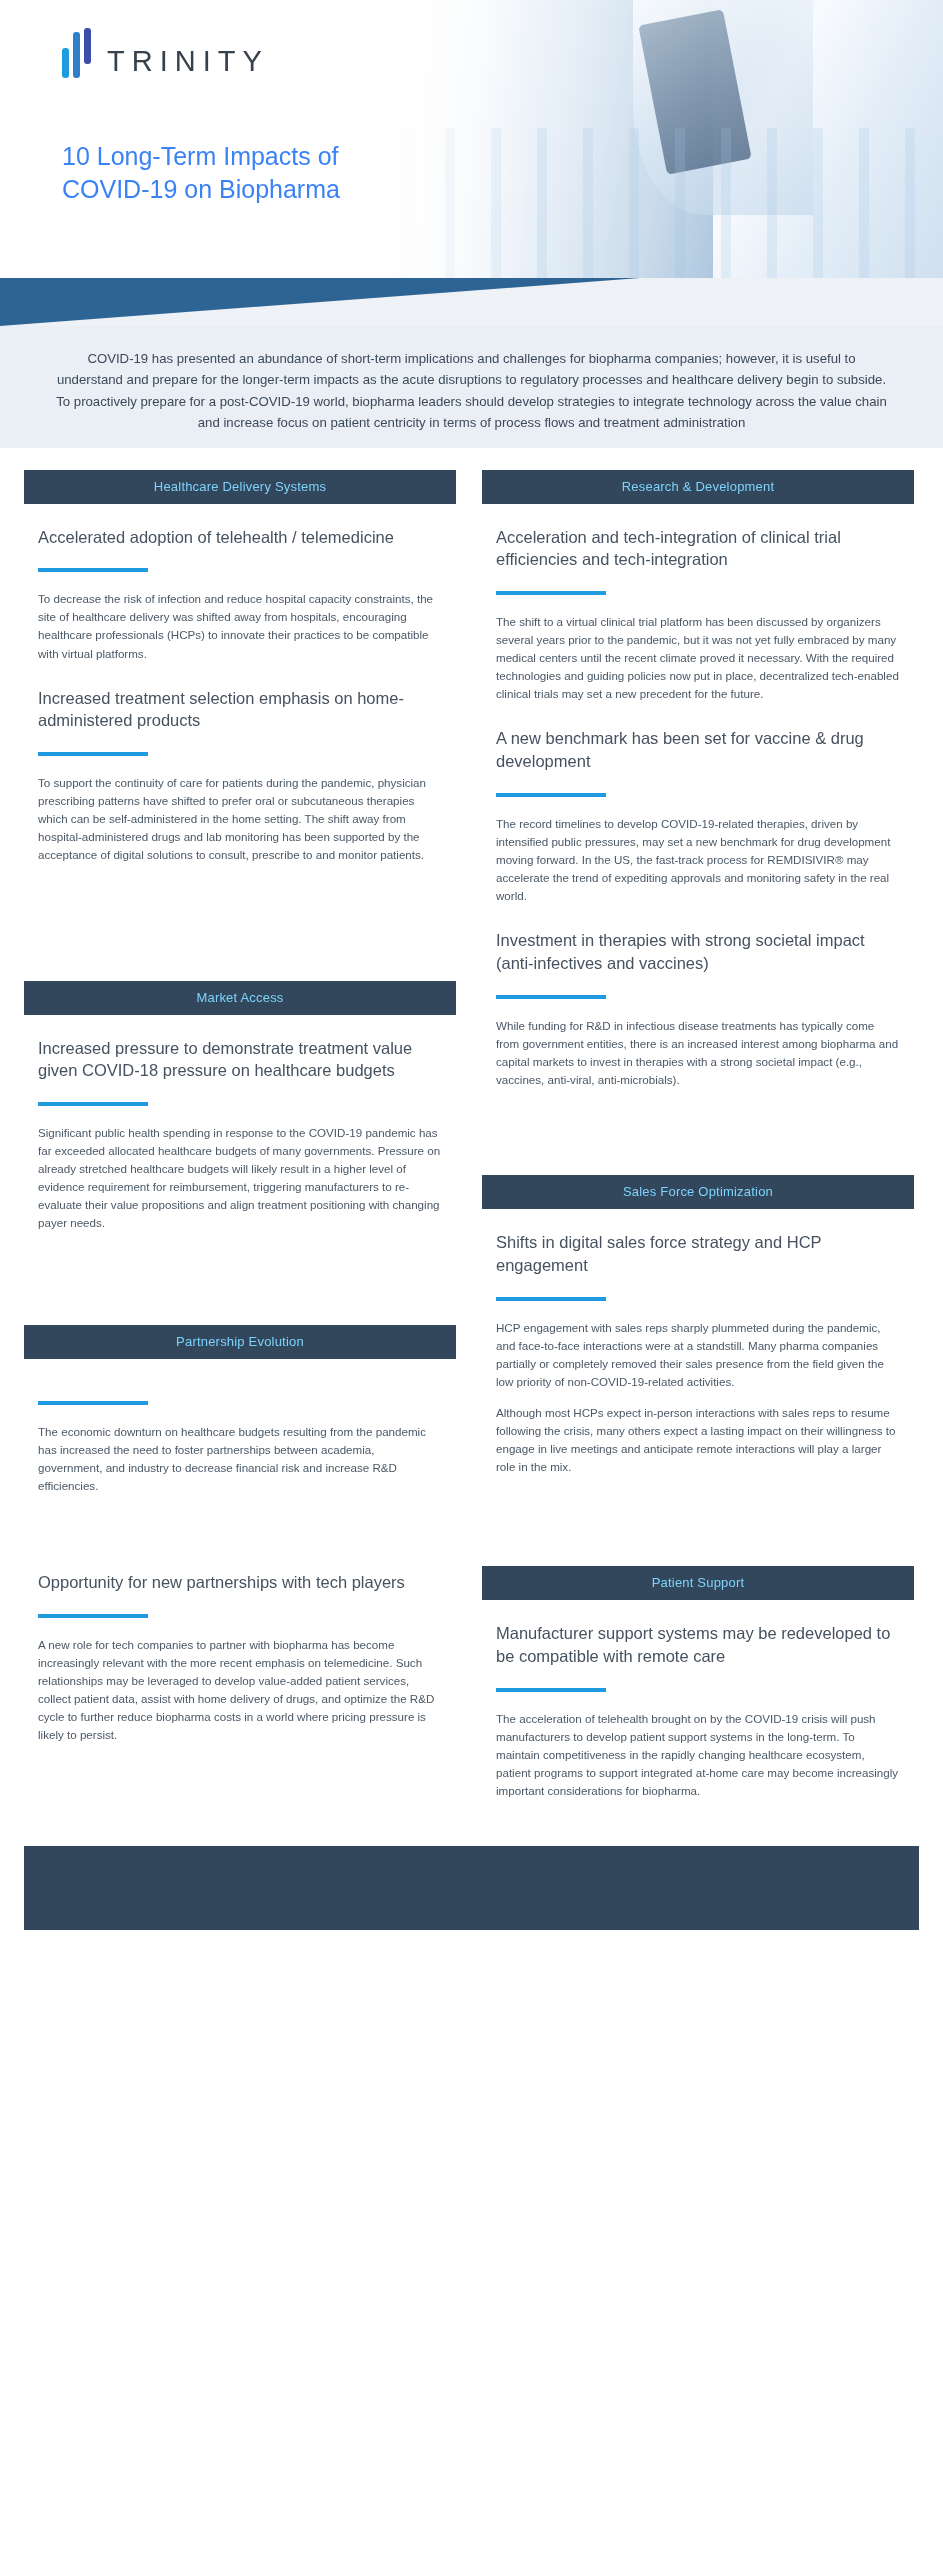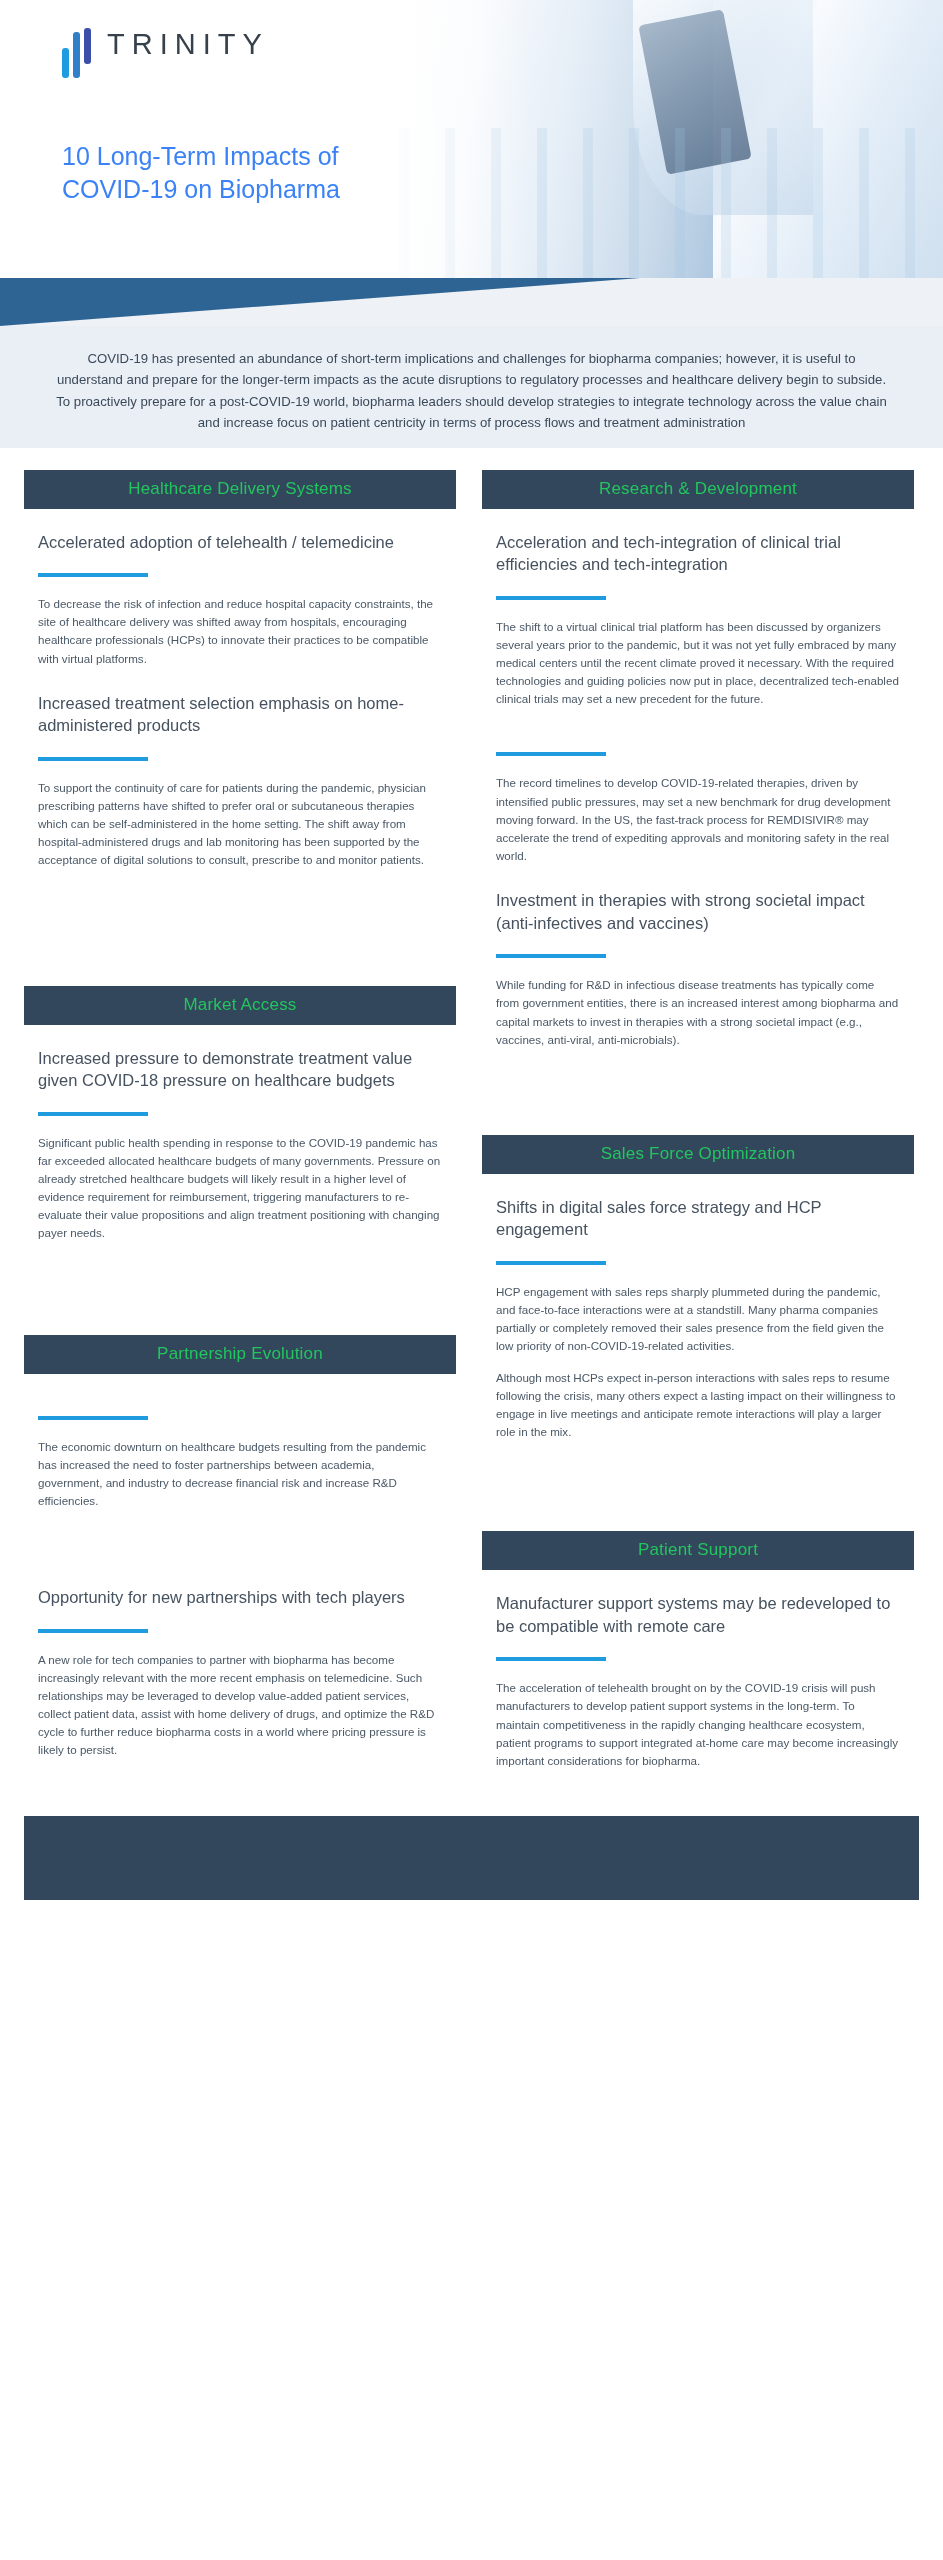--- a/index.html
+++ b/index.html
@@ -51,21 +51,21 @@
       rgba(255,255,255,0) 0 16px,
       rgba(160,195,225,0.22) 16px 26px,
       rgba(255,255,255,0) 26px 46px);
   }
   .hero-fade {
     position: absolute; top: 0; left: 300px; width: 230px; height: 278px;
     background: linear-gradient(90deg, #ffffff 0%, rgba(255,255,255,0.92) 40%, rgba(255,255,255,0) 100%);
   }
   .logo-wrap {
     position: absolute; left: 62px; top: 28px;
-    display: flex; align-items: flex-start; gap: 16px;
+    display: flex; align-items: flex-end; gap: 16px;
   }
   .logo-mark { display: flex; align-items: flex-end; gap: 4px; height: 50px; }
   .logo-mark i { display: block; width: 7px; border-radius: 3px; }
   .logo-mark i.b1 { height: 30px; background: #1f9ce0; }
   .logo-mark i.b2 { height: 46px; background: #2f7fc9; }
   .logo-mark i.b3 { height: 36px; background: #3b4fa8; margin-bottom: 14px; }
   .logo-text {
     font-size: 29px; letter-spacing: 7px; color: #36414c; font-weight: 400;
   }
   .hero-title {
@@ -99,23 +99,23 @@
     display: flex;
     gap: 26px;
     padding: 22px 24px 0 24px;
     background: #ffffff;
     align-items: flex-start;
   }
   .col { width: 432px; }
 
   .section-bar {
     background: #32475c;
-    color: #22c55e;
+    color: #7dd3fc;
     text-align: center;
-    font-size: 17px;
+    font-size: 13px;
     font-weight: 400;
     padding: 9px 8px 10px 8px;
     letter-spacing: 0.2px;
   }
 
   .card { padding: 0 14px; }
 
   .item { padding-top: 24px; }
   .item-title {
     font-size: 16.5px;
@@ -230,20 +230,21 @@
   <div class="col">
 
     <div class="section-bar">Research &amp; Development</div>
     <div class="card">
       <div class="item pad-hd-1">
         <div class="item-title">Acceleration and tech-integration of clinical trial efficiencies and tech-integration</div>
         <div class="rule"></div>
         <div class="item-body">The shift to a virtual clinical trial platform has been discussed by organizers several years prior to the pandemic, but it was not yet fully embraced by many medical centers until the recent climate proved it necessary. With the required technologies and guiding policies now put in place, decentralized tech-enabled clinical trials may set a new precedent for the future.</div>
       </div>
       <div class="item">
+        <div class="item-title">A new benchmark has been set for vaccine &amp; drug development</div>
         <div class="rule"></div>
         <div class="item-body">The record timelines to develop COVID-19-related therapies, driven by intensified public pressures, may set a new benchmark for drug development moving forward. In the US, the fast-track process for REMDISIVIR® may accelerate the trend of expediting approvals and monitoring safety in the real world.</div>
       </div>
       <div class="item">
         <div class="item-title">Investment in therapies with strong societal impact (anti-infectives and vaccines)</div>
         <div class="rule"></div>
         <div class="item-body">While funding for R&amp;D in infectious disease treatments has typically come from government entities, there is an increased interest among biopharma and capital markets to invest in therapies with a strong societal impact (e.g., vaccines, anti-viral, anti-microbials).</div>
       </div>
     </div>
 

